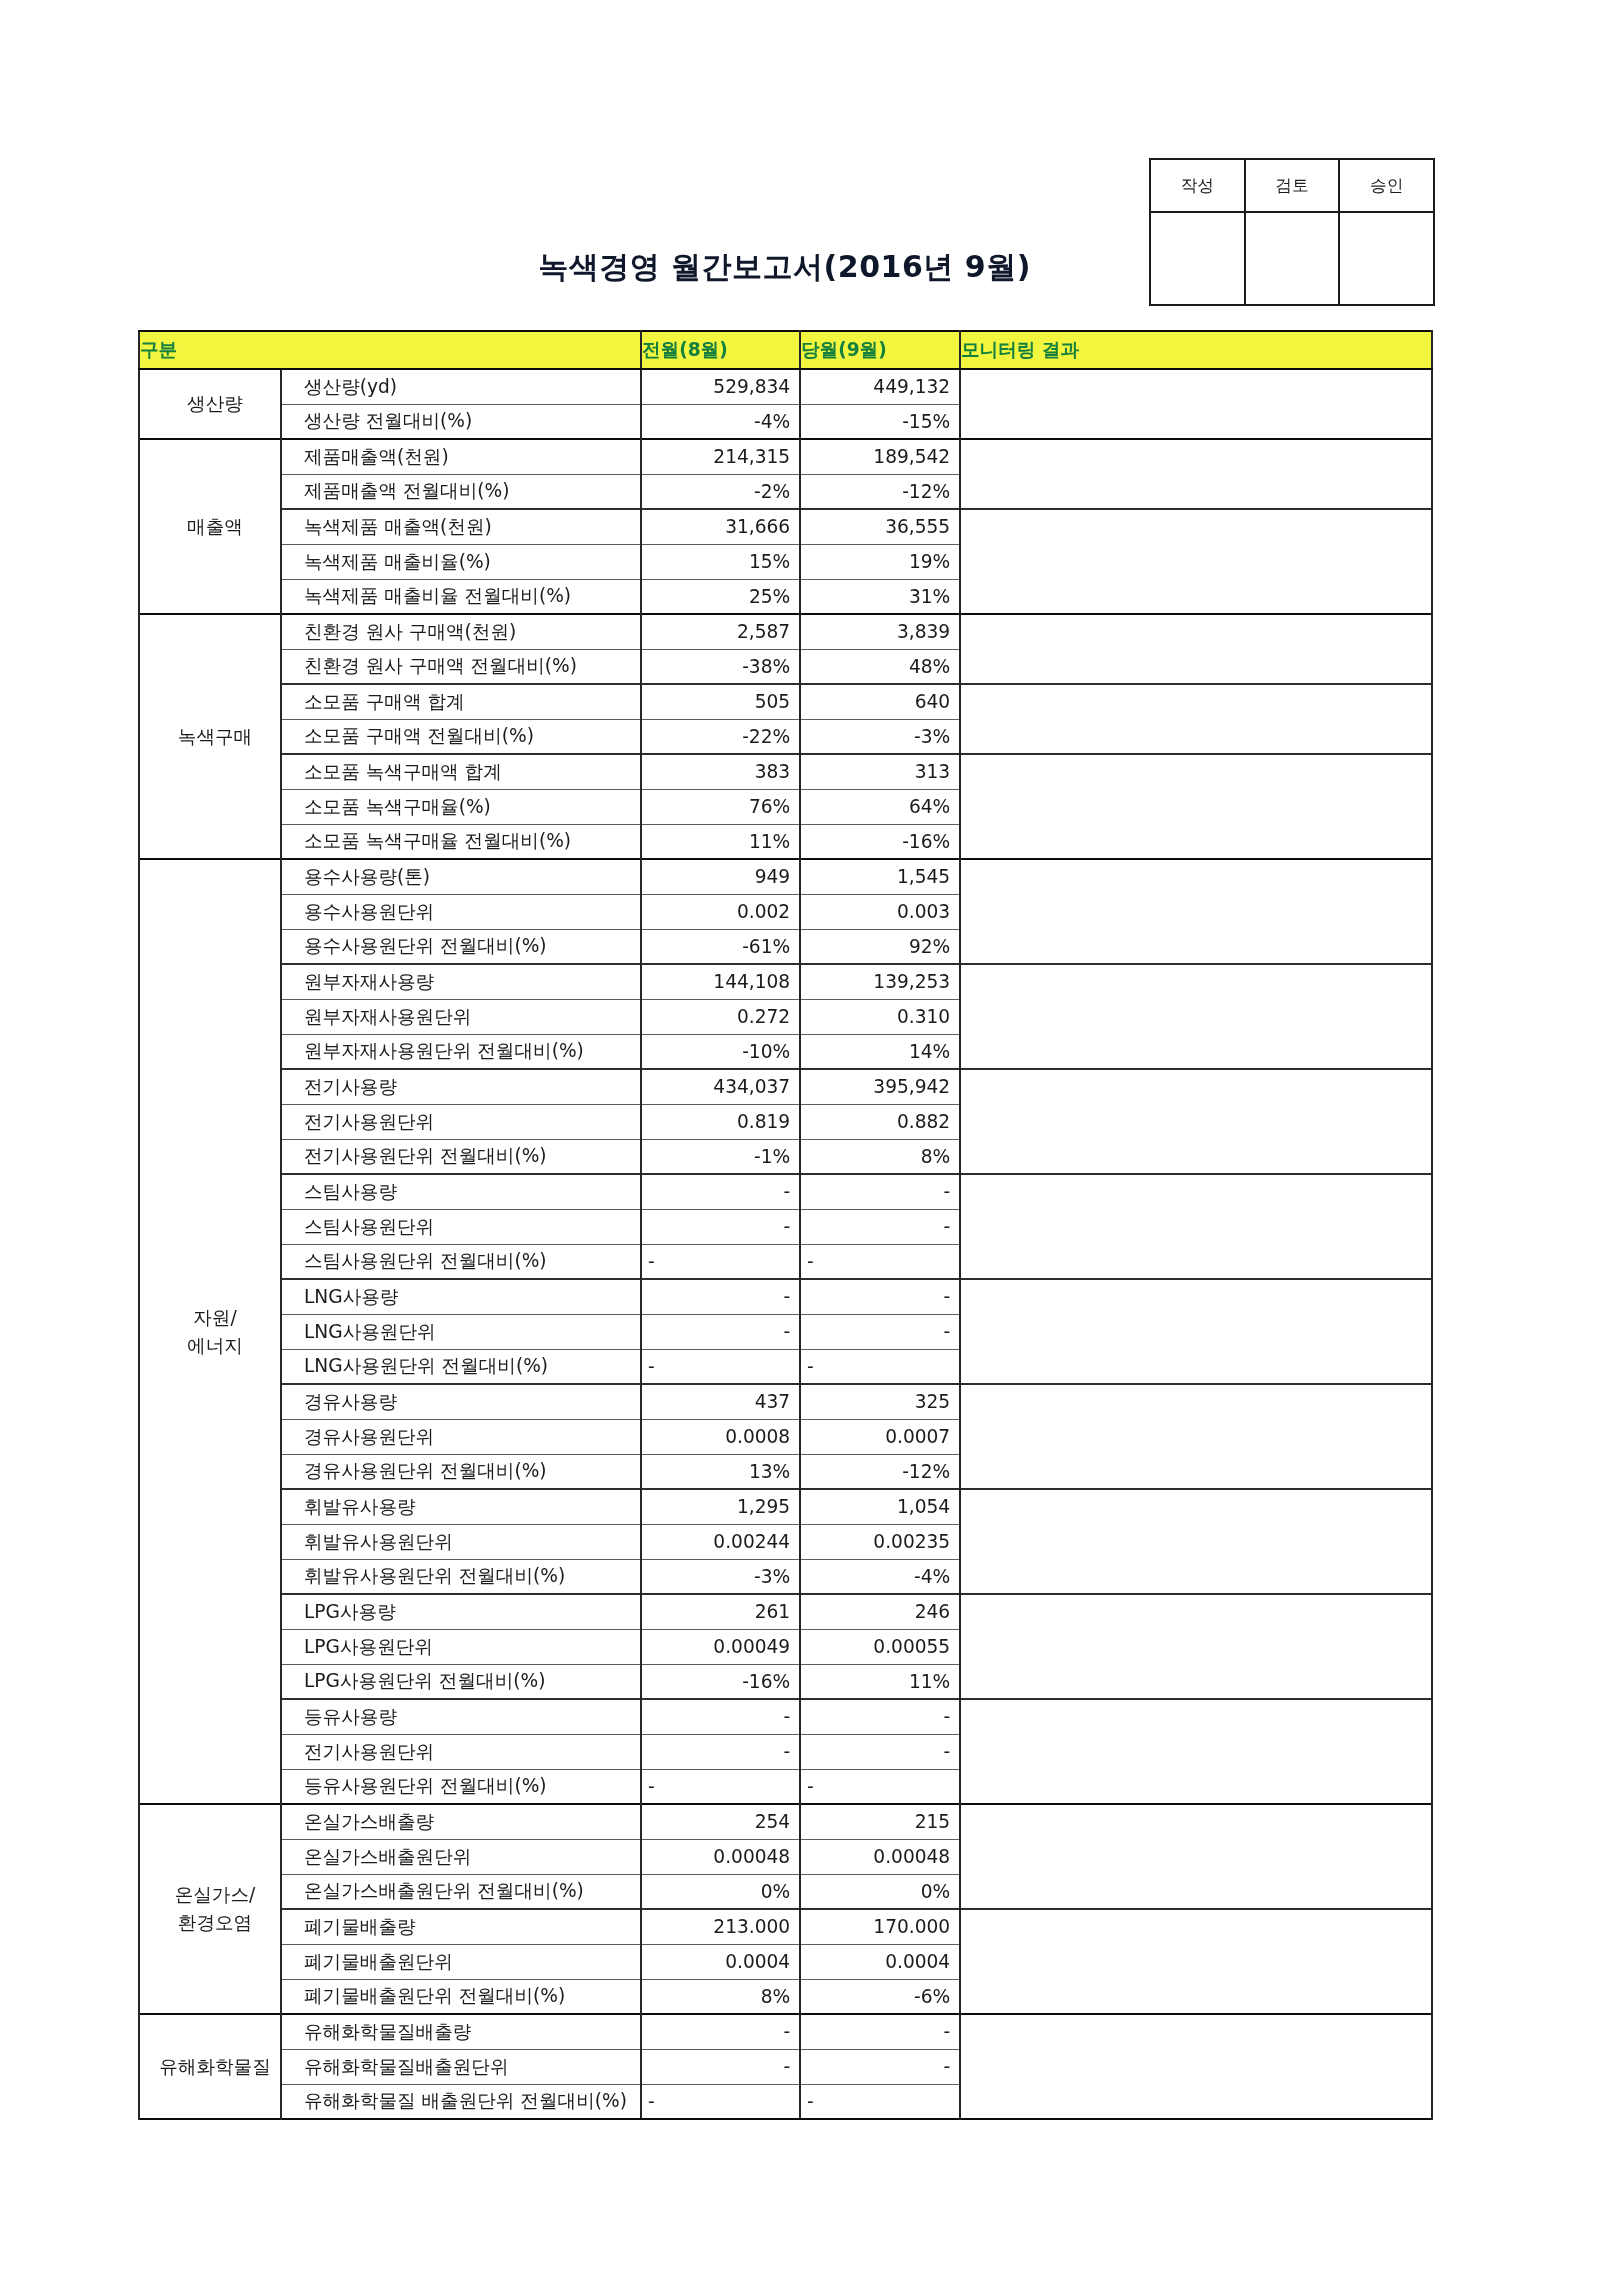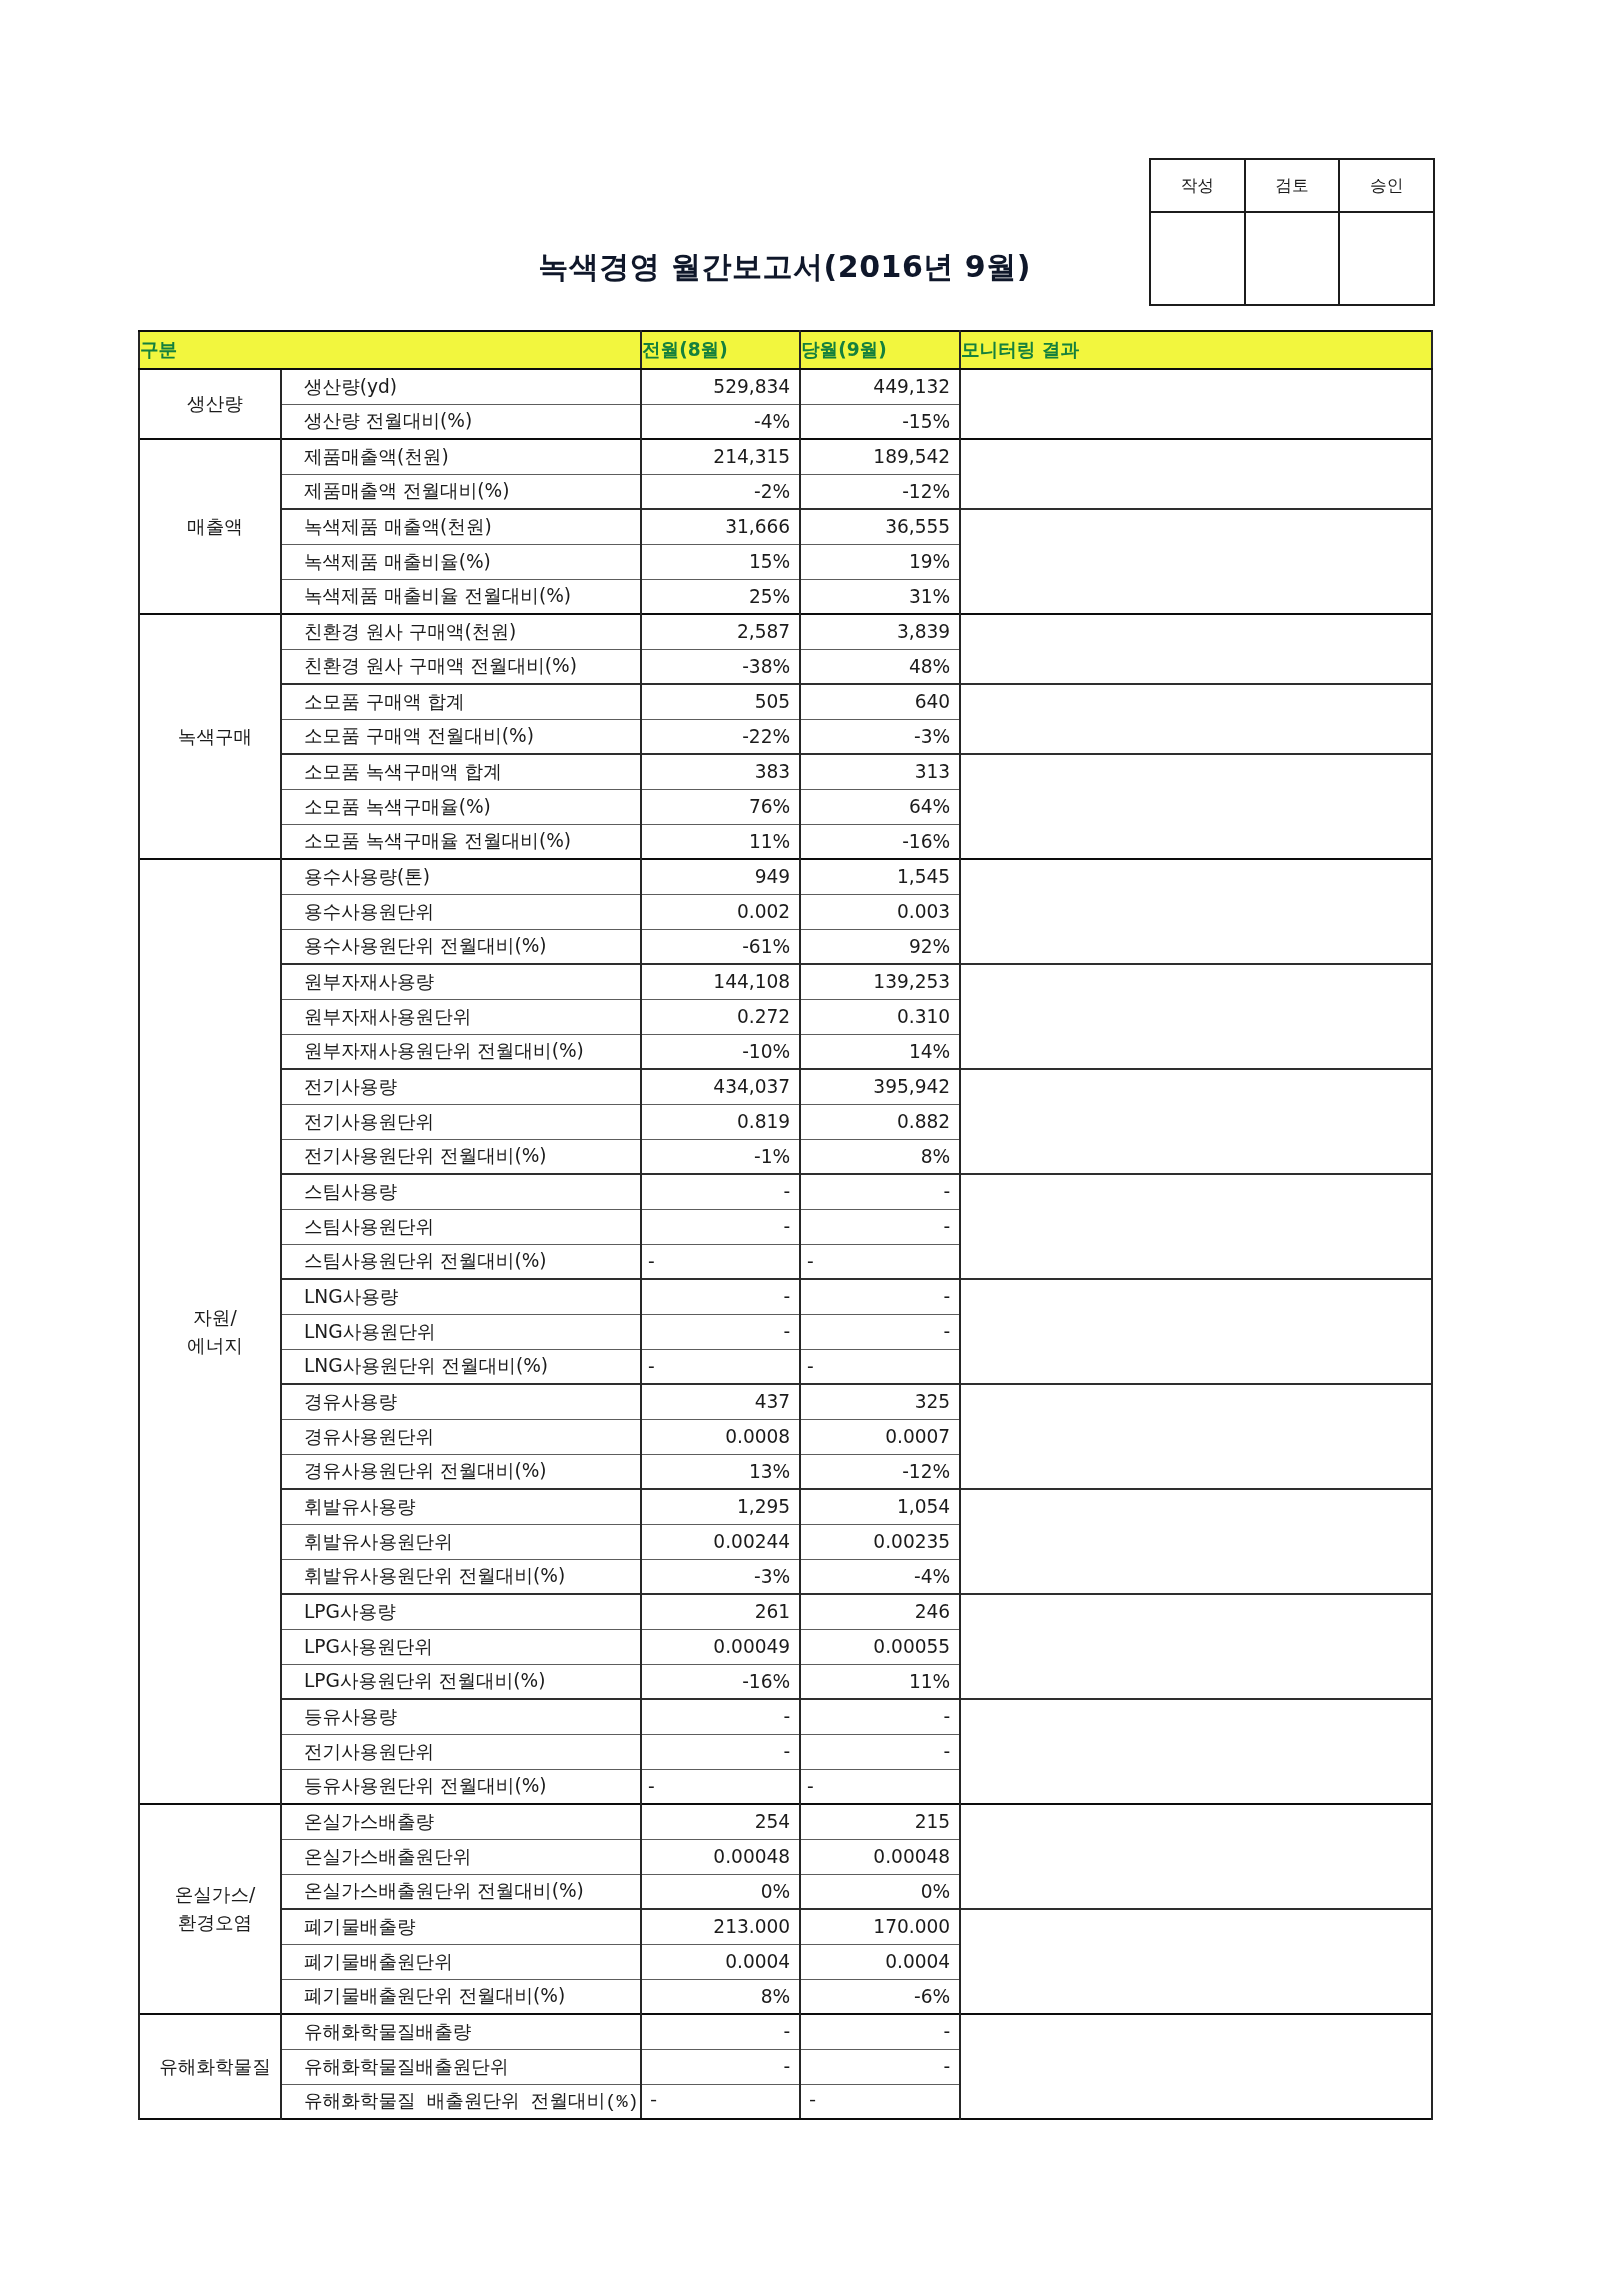--- a/index.html
+++ b/index.html
@@ -95,21 +95,21 @@
     padding-left: 5.9px;
   }
   .report td.mon { background: #ffffff; }
 
   
   .report tr.block-start td { border-top: 2px solid #2e2e2e; }
   
   .report tr.group-start td { border-top: 2.9px solid #0c0c0c; }
   
   .report { border: 2.9px solid #0c0c0c; }
-  .report tbody tr:last-child td { border-bottom: 2.9px solid #0c0c0c; font-family: Liberation Mono, monospace; }
+  .report tbody tr:last-child td { border-bottom: 2.9px solid #0c0c0c; }
 </style>
 </head>
 <body>
 
 <div class="page">
 
   <table class="approval">
     <thead>
       <tr>
         <th>작성</th>

